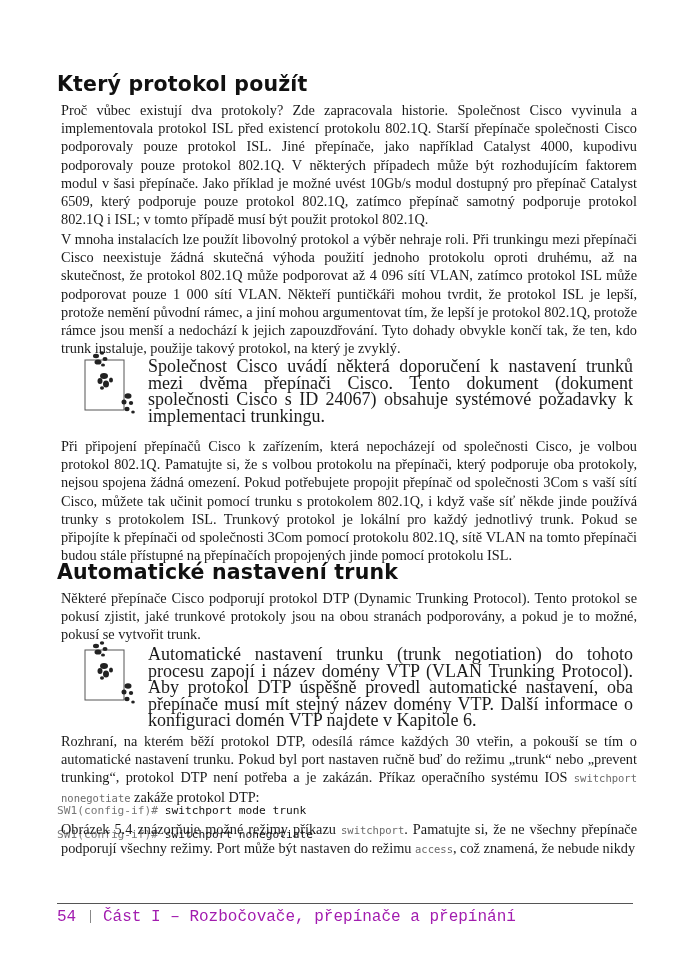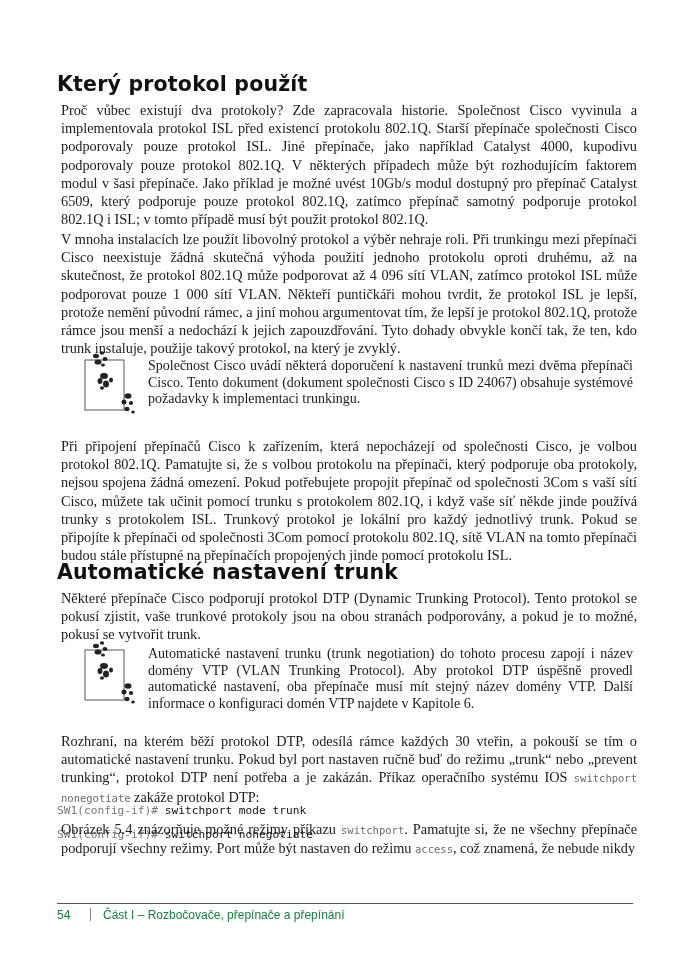--- a/index.html
+++ b/index.html
@@ -14,31 +14,31 @@
       position: absolute; left: 0; width: 576px; margin: 4px;
       font-family: "Liberation Serif", serif; font-size: 14.3px; line-height: 18.2px;
       text-align: justify; color: #1a1a1a; hyphens: manual;
     }
     .note {
       position: absolute; left: 0; width: 576px; height: 70px;
     }
     .note-icon { position: absolute; left: 27px; top: 0; width: 56px; height: 72px; }
     .note-text {
       position: absolute; left: 91px; width: 485px; margin: 0;
-      font-family: "Liberation Serif", serif; font-size: 14px; line-height: 16.6px;
+      font-family: "Liberation Serif", serif; font-size: 18px; line-height: 16.6px;
       text-align: justify; color: #1a1a1a;
     }
     .mono { font-family: "DejaVu Sans Mono", monospace; font-size: 10.5px; color: #6a6a6a; }
     .code {
       position: absolute; left: 0; margin: 0;
       font-family: "DejaVu Sans Mono", monospace; font-size: 11.2px; line-height: 24px; white-space: pre; color: #111;
     }
     .code .prompt { color: #777; }
     .footer-rule { position: absolute; left: 57px; top: 903px; width: 576px; height: 1px; background: #555; }
-    .footer { position: absolute; left: 57px; top: 908px; font-family: Liberation Sans, sans-serif; font-size: 12px; color: #15803d; white-space: nowrap; }
+    .footer { position: absolute; left: 57px; top: 908px; font-family: Liberation Mono, monospace; font-size: 16px; color: #a21caf; white-space: nowrap; }
     .footer .pnum { display: inline-block; width: 33px; }
     .footer .sep { display: inline-block; width: 1px; height: 13px; background: #888; vertical-align: -2px; margin-right: 12px; }
   </style>
 </head>
 <body>
 
 <div class="page">
 
   <h2 class="h2" style="top:72px;">Který protokol použít</h2>
 
@@ -67,21 +67,21 @@
           <ellipse cx="49" cy="62" rx="1.8" ry="1.6"></ellipse>
       </g>
     </svg>
     <p class="note-text" style="top:8px;">Společnost Cisco uvádí některá doporučení k nastavení trunků mezi dvěma přepínači Cisco. Tento dokument (dokument společnosti Cisco s ID 24067) obsahuje systémové požadavky k implementaci trunkingu.</p>
   </div>
 
   <p class="para" style="top:433px;">Při připojení přepínačů Cisco k zařízením, která nepocházejí od společnosti Cisco, je volbou protokol 802.1Q. Pamatujte si, že s volbou protokolu na přepínači, který podporuje oba protokoly, nejsou spojena žádná omezení. Pokud potřebujete propojit přepínač od společnosti 3Com s vaší sítí Cisco, můžete tak učinit pomocí trunku s protokolem 802.1Q, i když vaše síť někde jinde používá trunky s protokolem ISL. Trunkový protokol je lokální pro každý jednotlivý trunk. Pokud se připojíte k přepínači od společnosti 3Com pomocí protokolu 802.1Q, sítě VLAN na tomto přepínači budou stále přístupné na přepínačích propojených jinde pomocí protokolu ISL.</p>
 
   <h2 class="h2" style="top:560px;">Automatické nastavení trunk</h2>
 
-  <p class="para" style="top:585px;">Některé přepínače Cisco podporují protokol DTP (Dynamic Trunking Protocol). Tento protokol se pokusí zjistit, vaše trunkové protokoly jsou na obou stranách podporovány, a pokud je to možné, pokusí se vytvořit trunk.</p>
+  <p class="para" style="top:585px;">Některé přepínače Cisco podporují protokol DTP (Dynamic Trunking Protocol). Tento protokol se pokusí zjistit, jaké trunkové protokoly jsou na obou stranách podporovány, a pokud je to možné, pokusí se vytvořit trunk.</p>
 
   <div class="note" style="top:640px;">
     <svg class="note-icon" viewBox="0 0 56 72">
       <rect x="1" y="10" width="39" height="50" fill="none" stroke="#555" stroke-width="1"></rect>
       <g fill="#222">
         <ellipse cx="12" cy="6" rx="3" ry="2.2"></ellipse>
           <ellipse cx="18" cy="3" rx="2.2" ry="1.8"></ellipse>
           <ellipse cx="21" cy="9" rx="2.5" ry="2"></ellipse>
           <ellipse cx="14" cy="12" rx="3.5" ry="2.6"></ellipse>
           <ellipse cx="19" cy="15" rx="2" ry="1.6"></ellipse>

